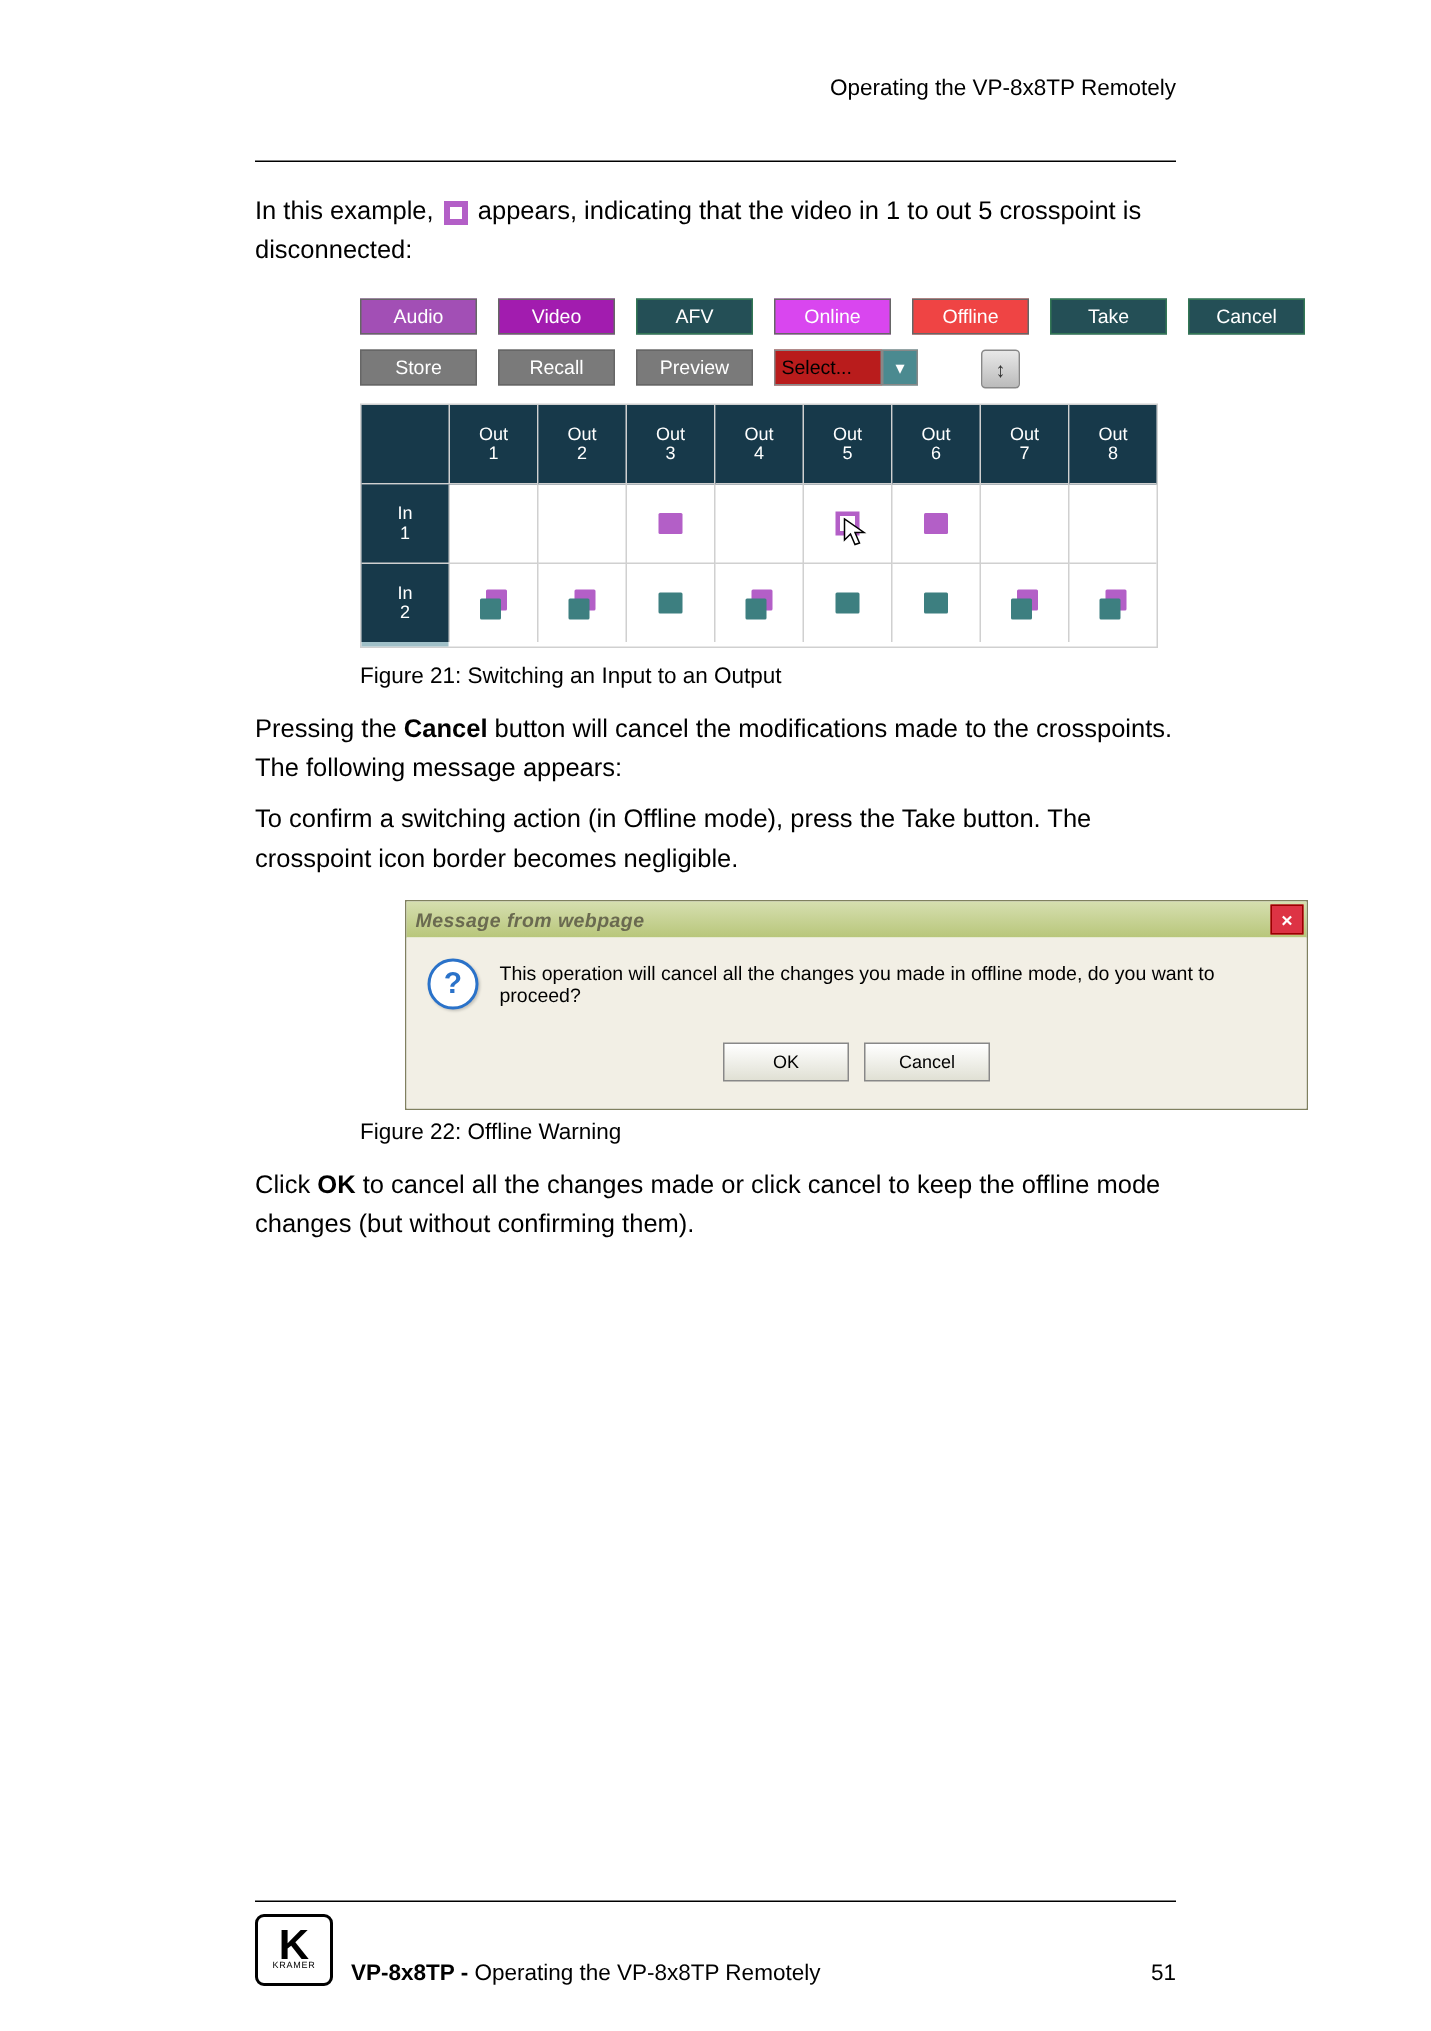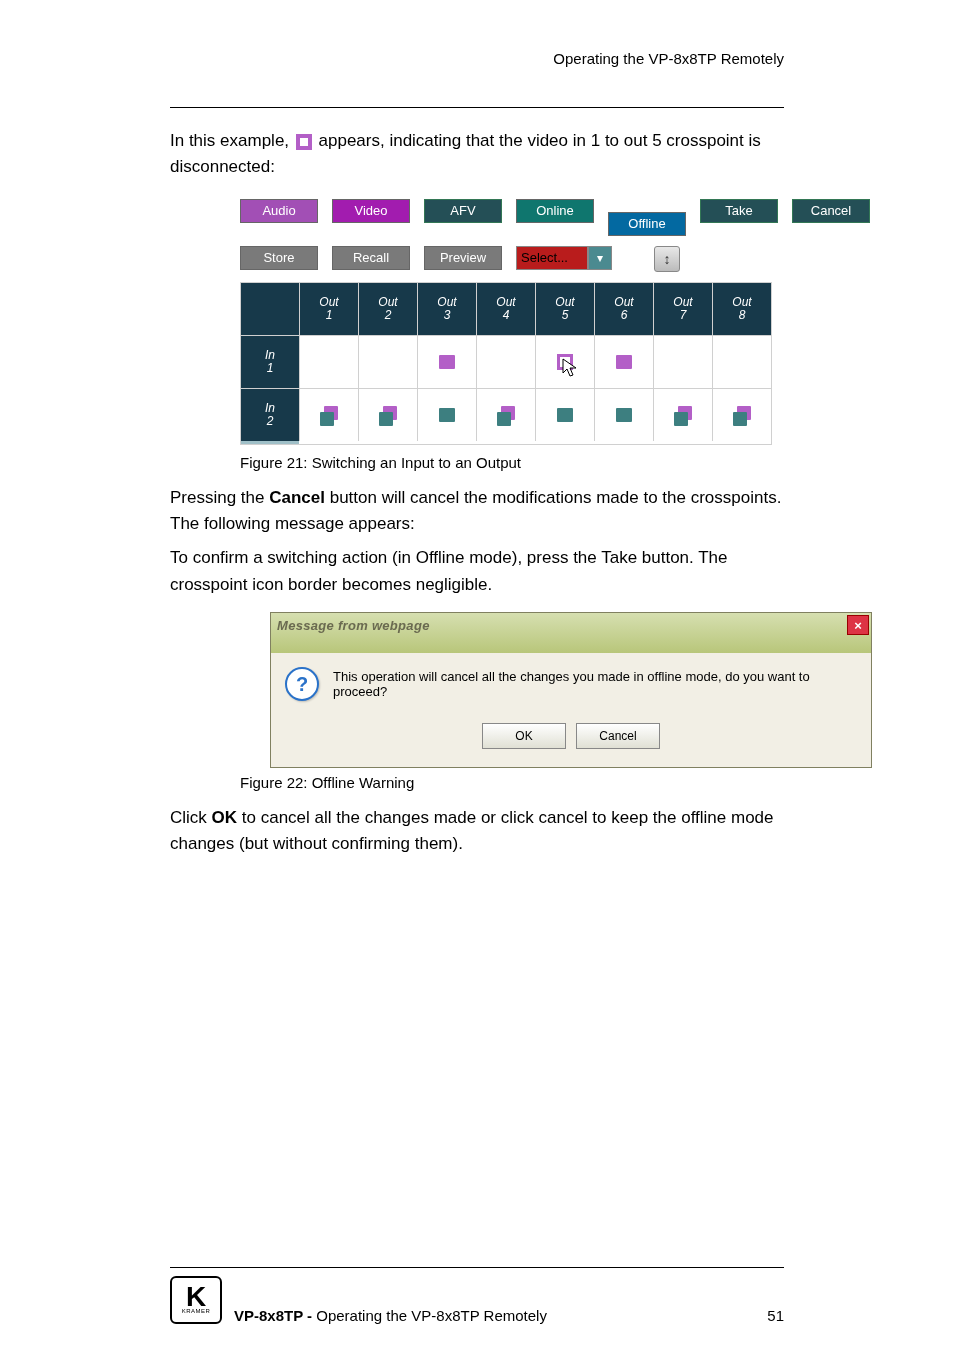--- a/index.html
+++ b/index.html
@@ -13,31 +13,31 @@
   .inline-icon { display: inline-block; vertical-align: middle; border: 4px solid #b35fc7; width: 16px; height: 16px; background: #fff; box-sizing: border-box; margin: 0 2px; }
 
   
   .fig { margin: 18px 0 4px 70px; }
   .toolbar { display: inline-block; }
   .toolbar-row { display: flex; gap: 14px; margin-bottom: 10px; }
   .btn { font-size: 13px; color: #fff; width: 78px; height: 24px; display: flex; align-items: center; justify-content: center; border: 1px solid #666; box-sizing: border-box; }
   .btn.purple { background: #a24fb5; }
   .btn.teal   { background: #a21caf; }
   .btn.dteal  { background: #244f56; border-color:#375; }
-  .btn.green  { background: #0f766e; text-align: right; }
-  .btn.red    { background: #0369a1; margin-top: 13px; }
+  .btn.green  { background: #d946ef; text-align: right; }
+  .btn.red    { background: #ef4444; }
   .btn.grey   { background: #7a7a7a; }
   .select { display: flex; height: 24px; }
   .select-input { width: 62px; border: 1px solid #888; background: #b91c1c; font-size: 13px; padding: 0 4px; display:flex; align-items:center; color:#000; }
   .select-arrow { width: 22px; background:#4b8a90; border:1px solid #888; display:flex; align-items:center; justify-content:center; color:#fff; font-size:12px; }
   .swap-icon { width: 24px; height: 24px; background: linear-gradient(#e8e8e8,#bbb); border:1px solid #888; border-radius:3px; display:flex; align-items:center; justify-content:center; color:#333; font-size:14px; font-weight:bold; }
 
   
   .grid { display: inline-block; border: 1px solid #d0d0d0; }
-  .grid-row { display: flex; font-style: italic; }
+  .grid-row { display: flex; }
   .grid-cell { width: 58px; height: 52px; border-right: 1px solid #d0d0d0; border-bottom: 1px solid #d0d0d0; display:flex; align-items:center; justify-content:center; position: relative; }
   .grid-cell:last-child { border-right: none; }
   .grid-row:last-child .grid-cell { border-bottom: none; }
   .grid-cell.header, .grid-cell.rowhdr { background: #17394a; color: #fff; font-size: 12px; line-height: 1.1; text-align:center; flex-direction: column; }
   .grid-cell.rowhdr { width: 58px; }
   .mark { position: relative; width: 18px; height: 18px; }
   .mark .square { position:absolute; width:14px; height:14px; border-radius:1px; }
   .mark .audio  { background:#b35fc7; top:0; left:4px; }
   .mark .video  { background:#3d7f80; top:6px; left:0; }
   .solid { width:16px; height:14px; border-radius:1px; }
@@ -45,21 +45,21 @@
   .solid.video { background:#3d7f80; }
   .outline { width:16px; height:16px; box-sizing:border-box; border:3px solid #b35fc7; background:#fff; }
   .cursor-svg { position:absolute; left:26px; top:22px; }
   .grid-underline { height:3px; width:58px; background:#a0c0c8; }
 
   .caption { font-size: 15px; margin: 6px 0 14px 70px; }
 
   
   .dialog-wrap { margin: 14px 0 4px 100px; }
   .dialog { width: 600px; border: 1px solid #808060; box-shadow: 1px 1px 0 #fff inset; }
-  .dlg-title { display:flex; align-items:center; justify-content:space-between; background: linear-gradient(#d6dfb0,#b8c67a); height: 24px; padding: 0 2px 16px 6px; }
+  .dlg-title { display:flex; align-items:center; justify-content:space-between; background: linear-gradient(#d6dfb0,#b8c67a); height: 24px; padding: 0 2px 0 6px; }
   .dlg-title-text { font-size: 13px; font-weight: bold; color:#6a6a50; font-style: italic; letter-spacing:0.3px; }
   .dlg-close { width:20px; height:18px; background:#d34; border:1px solid #900; display:flex; align-items:center; justify-content:center; color:#fff; font-weight:bold; font-size:13px; }
   .dlg-body { background:#f2efe5; padding: 14px 14px 18px 14px; }
   .dlg-row1 { display:flex; align-items:center; gap:14px; }
   .dlg-q-icon { width:30px; height:30px; border-radius:50%; border:2px solid #2a72c9; display:flex; align-items:center; justify-content:center; color:#2a72c9; font-size:20px; font-weight:bold; background:#fff; box-shadow: 1px 1px 2px rgba(0,0,0,.2); flex-shrink:0; }
   .dlg-msg { font-size:13px; }
   .dlg-btn-row { display:flex; justify-content:center; gap:10px; margin-top: 22px; }
   .dlg-btn { width: 82px; height: 24px; border:1px solid #888; background: linear-gradient(#fff,#e0e0d4); font-size:12px; display:flex; align-items:center; justify-content:center; }
 
   .footer { position:absolute; left:0; right:0; bottom:30px; padding: 0 70px; }

